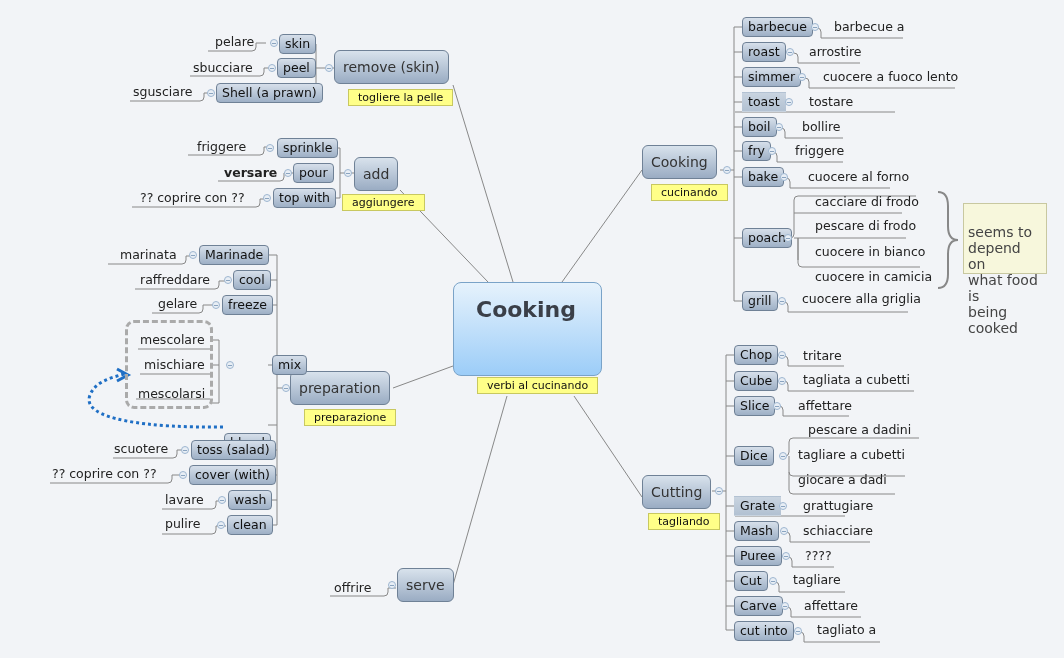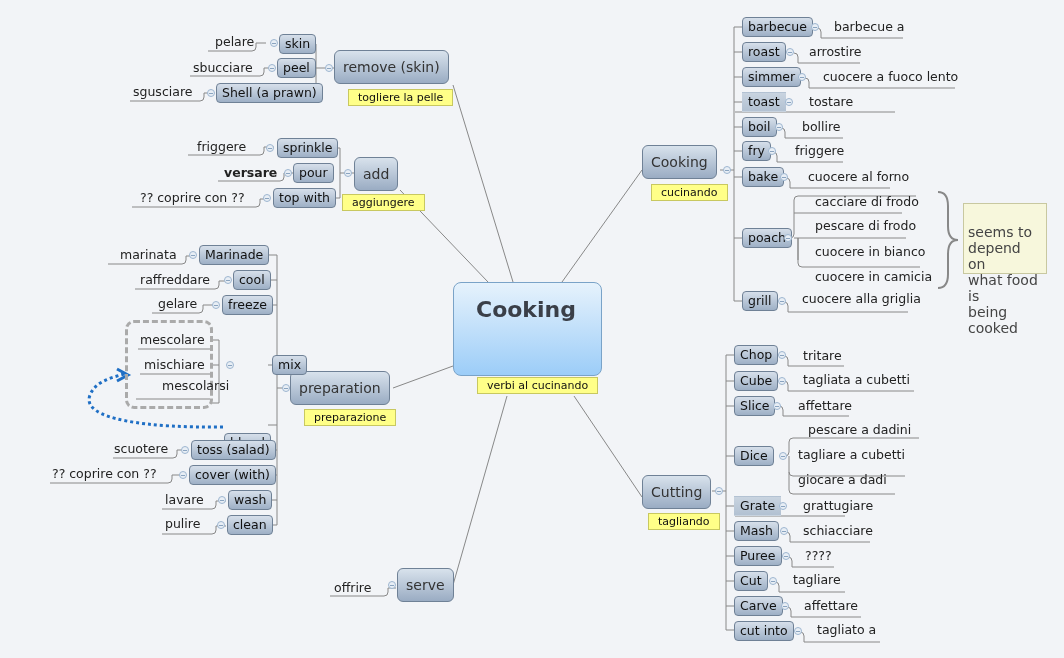--- a/index.html
+++ b/index.html
@@ -178,21 +178,21 @@
 <span class="collapse" style="left:181px; top:446px;"></span>
 <span class="collapse" style="left:179px; top:471px;"></span>
 <span class="collapse" style="left:218px; top:496px;"></span>
 <span class="collapse" style="left:217px; top:521px;"></span>
 <div class="leaf" style="left:120px; top:247px;">marinata</div>
 <div class="leaf" style="left:140px; top:272px;">raffreddare</div>
 <div class="leaf" style="left:158px; top:296px;">gelare</div>
 <div class="dashbox"></div>
 <div class="leaf" style="left:140px; top:332px;">mescolare</div>
 <div class="leaf" style="left:144px; top:357px;">mischiare</div>
-<div class="leaf" style="left:138px; top:378px;margin-left:24px;">mescolarsi</div>
+<div class="leaf" style="left:138px; top:386px;">mescolarsi</div>
 <div class="leaf" style="left:114px; top:441px;">scuotere</div>
 <div class="leaf" style="left:52px; top:466px;">??  coprire con  ??</div>
 <div class="leaf" style="left:165px; top:492px;">lavare</div>
 <div class="leaf" style="left:165px; top:516px;">pulire</div>
 
 <div class="main" style="left:397px; top:568px;">serve</div>
 <span class="collapse" style="left:388px; top:581px;"></span>
 <div class="leaf" style="left:334px; top:580px;">offrire</div>
 
 <div class="main" style="left:642px; top:145px;">Cooking</div>

